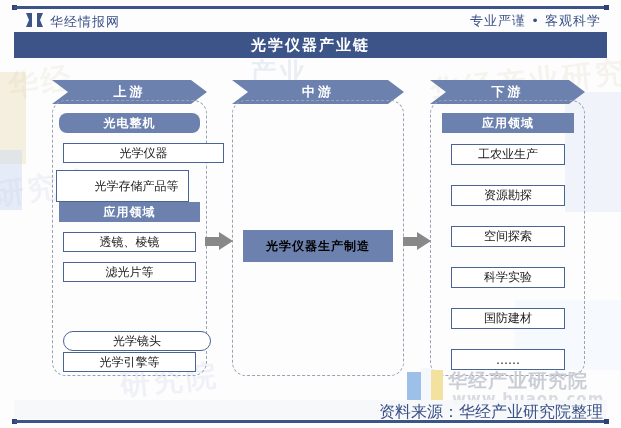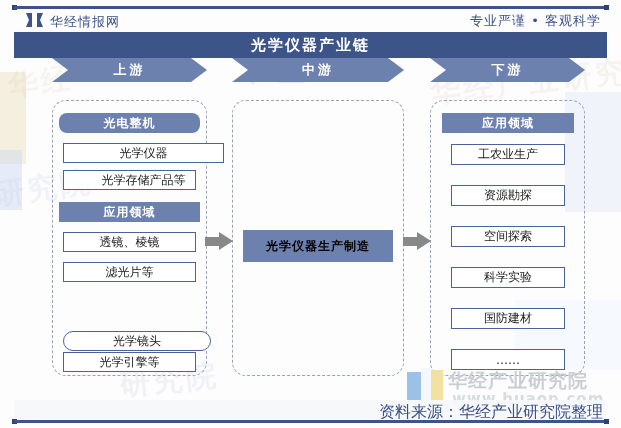--- a/index.html
+++ b/index.html
@@ -103,21 +103,21 @@
     pointer-events: none;
   }
   .bg-wm-block.p1 { left: 0px; top: 72px; width: 26px; height: 92px; background:#efe4c4; opacity:.55; }
   .bg-wm-block.p2 { left: 0px; top: 150px; width: 22px; height: 60px; background:#cfdcef; opacity:.5; }
   .bg-wm-block.p3 { left: 565px; top: 92px; width: 56px; height: 120px; background:#e6edf6; opacity:.55; }
   .bg-wm-block.p4 { left: 515px; top: 300px; width: 106px; height: 70px; background:#f2f6fb; opacity:.6; }
 
   
   .chev {
     position: absolute;
-    top: 58px;
+    top: 80px;
     height: 24px;
     display: flex;
     align-items: center;
     justify-content: center;
   }
   .chev .chev-shape {
     position: absolute;
     left: 0; top: 0; right: 0; bottom: 0;
     background: #6c81ae;
     clip-path: polygon(0 0, calc(100% - 16px) 0, 100% 50%, calc(100% - 16px) 100%, 0 100%, 16px 50%);
@@ -165,21 +165,21 @@
   }
   .cell.item {
     background: #ffffff;
     color: #1b1b1b;
     border: 1px solid #4a6496;
   }
 
   
   .u0 { left: 59px;  top: 113px; width: 141px; height: 20px; border-radius: 8px; }
   .u1 { left: 63px;  top: 143px; width: 161px; height: 20px; }
-  .u2 { left: 63px;  top: 170px; width: 133px; height: 20px; padding-left: 28px; }
+  .u2 { left: 56px;  top: 170px; width: 133px; height: 32px; padding-left: 28px; }
   .u3 { left: 59px;  top: 202px; width: 141px; height: 20px; }
   .u4 { left: 63px;  top: 232px; width: 133px; height: 20px; }
   .u5 { left: 63px;  top: 262px; width: 133px; height: 20px; }
   .u6 { left: 59px;  top: 294px; width: 141px; height: 20px; }
   .u7 { left: 63px;  top: 331px; width: 148px; height: 20px; border-radius: 10px; }
   .u8 { left: 63px;  top: 352px; width: 133px; height: 20px; }
 
   
   .m0 {
     left: 243px; top: 230px; width: 150px; height: 32px;

